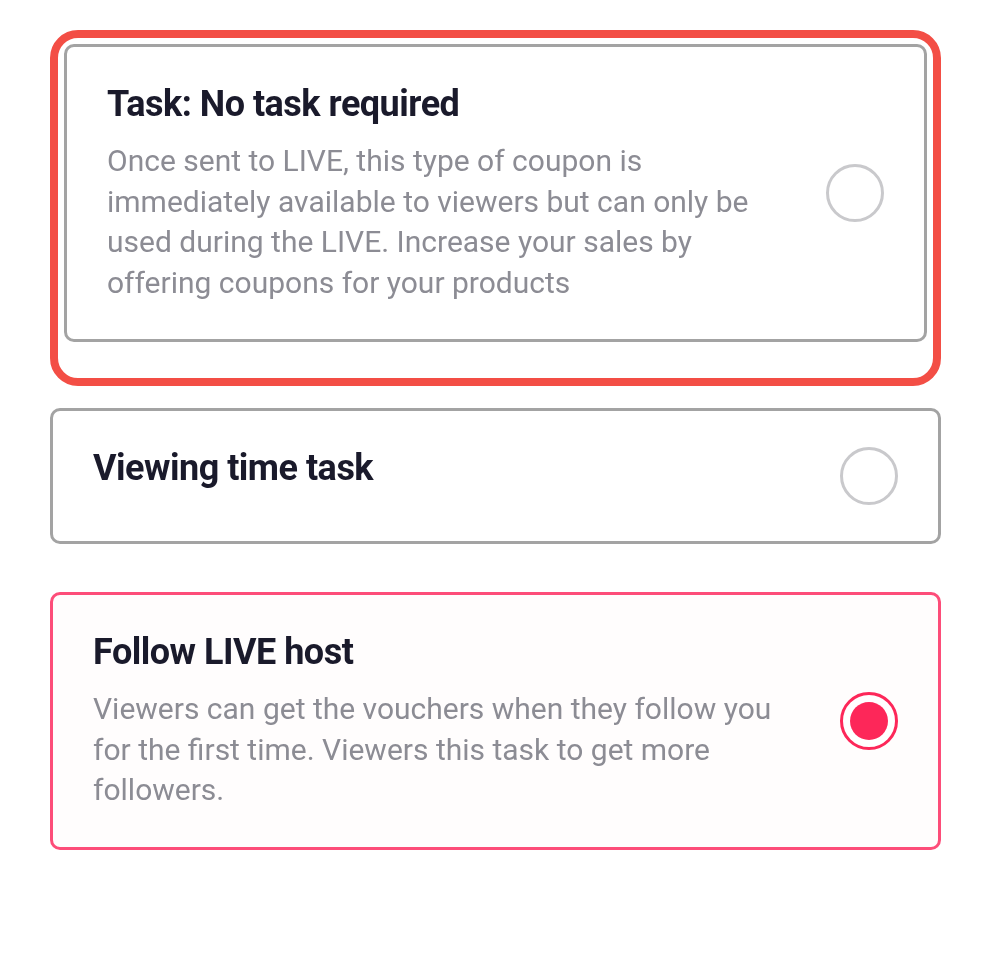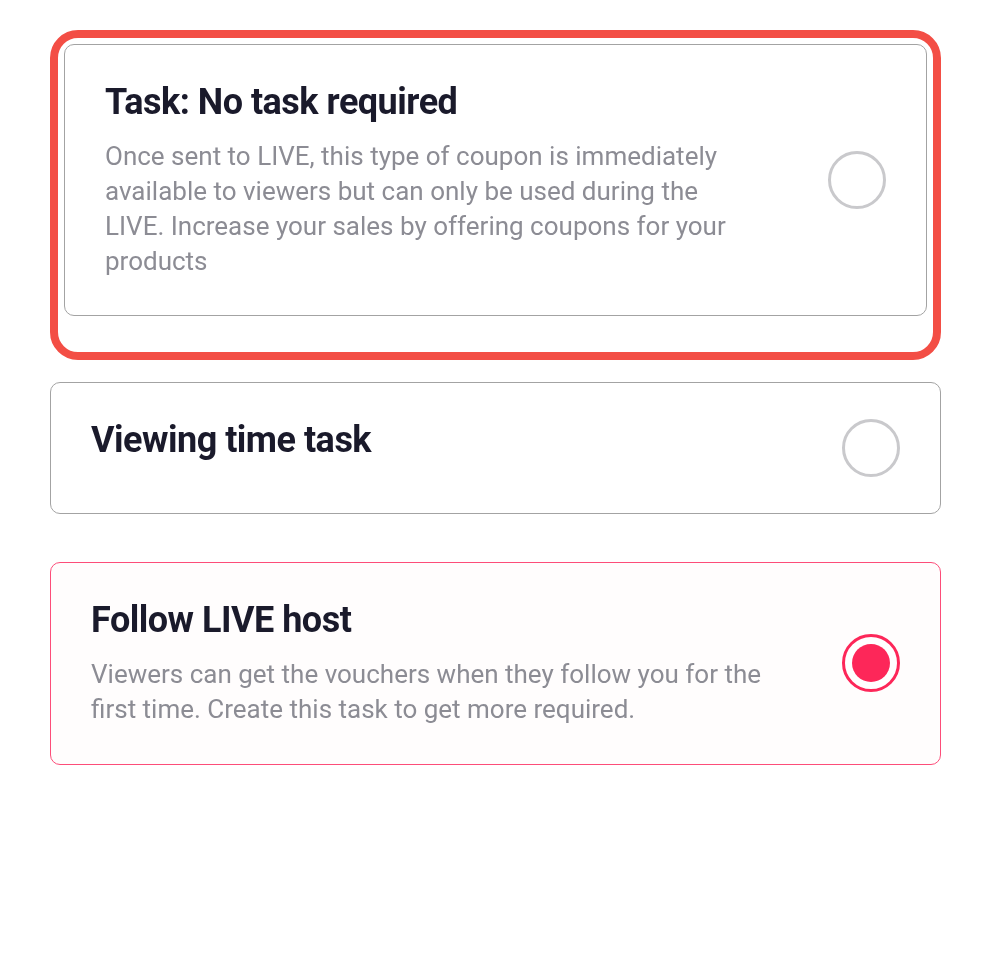--- a/index.html
+++ b/index.html
@@ -9,21 +9,21 @@
       width: 991px;
       padding: 30px 50px 40px 50px;
     }
     .highlight-wrap {
       border: 8px solid #f34e45;
       border-radius: 28px;
       padding: 6px 6px 36px 6px;
       margin-bottom: 22px;
     }
     .card {
-      border: 1px solid #a3a3a3;
+      border: 3px solid #a3a3a3;
       border-radius: 10px;
       background: #fff;
       padding: 36px 40px;
       display: flex;
       align-items: center;
       justify-content: space-between;
       position: relative;
       gap: 28px;
     }
     .card.gap { margin-bottom: 48px; }
@@ -33,21 +33,21 @@
     }
     .card-body { flex: 1; padding-right: 40px; }
     .card-title {
       font-size: 36px;
       font-weight: 700;
       color: #1a1a2b;
       margin-bottom: 16px;
       letter-spacing: -0.5px;
     }
     .card-desc {
-      font-size: 26px;
+      font-size: 30px;
       line-height: 1.35;
       color: #8c8c94;
       font-weight: 400;
     }
     .radio {
       width: 58px; height: 58px;
       border-radius: 50%;
       border: 3px solid #c9c9cc;
       flex-shrink: 0;
       display: flex; align-items: center; justify-content: center;
@@ -79,16 +79,16 @@
 <div class="card gap">
   <div class="card-body">
     <div class="card-title">Viewing time task</div>
   </div>
   <div class="radio"></div>
 </div>
 
 <div class="card selected">
   <div class="card-body">
     <div class="card-title">Follow LIVE host</div>
-    <div class="card-desc">Viewers can get the vouchers when they follow you for the first time. Create this task to get more required.</div>
+    <div class="card-desc">Viewers can get the vouchers when they follow you for the first time. Viewers this task to get more followers.</div>
   </div>
   <div class="radio selected"></div>
 </div>
 
 </body></html>

